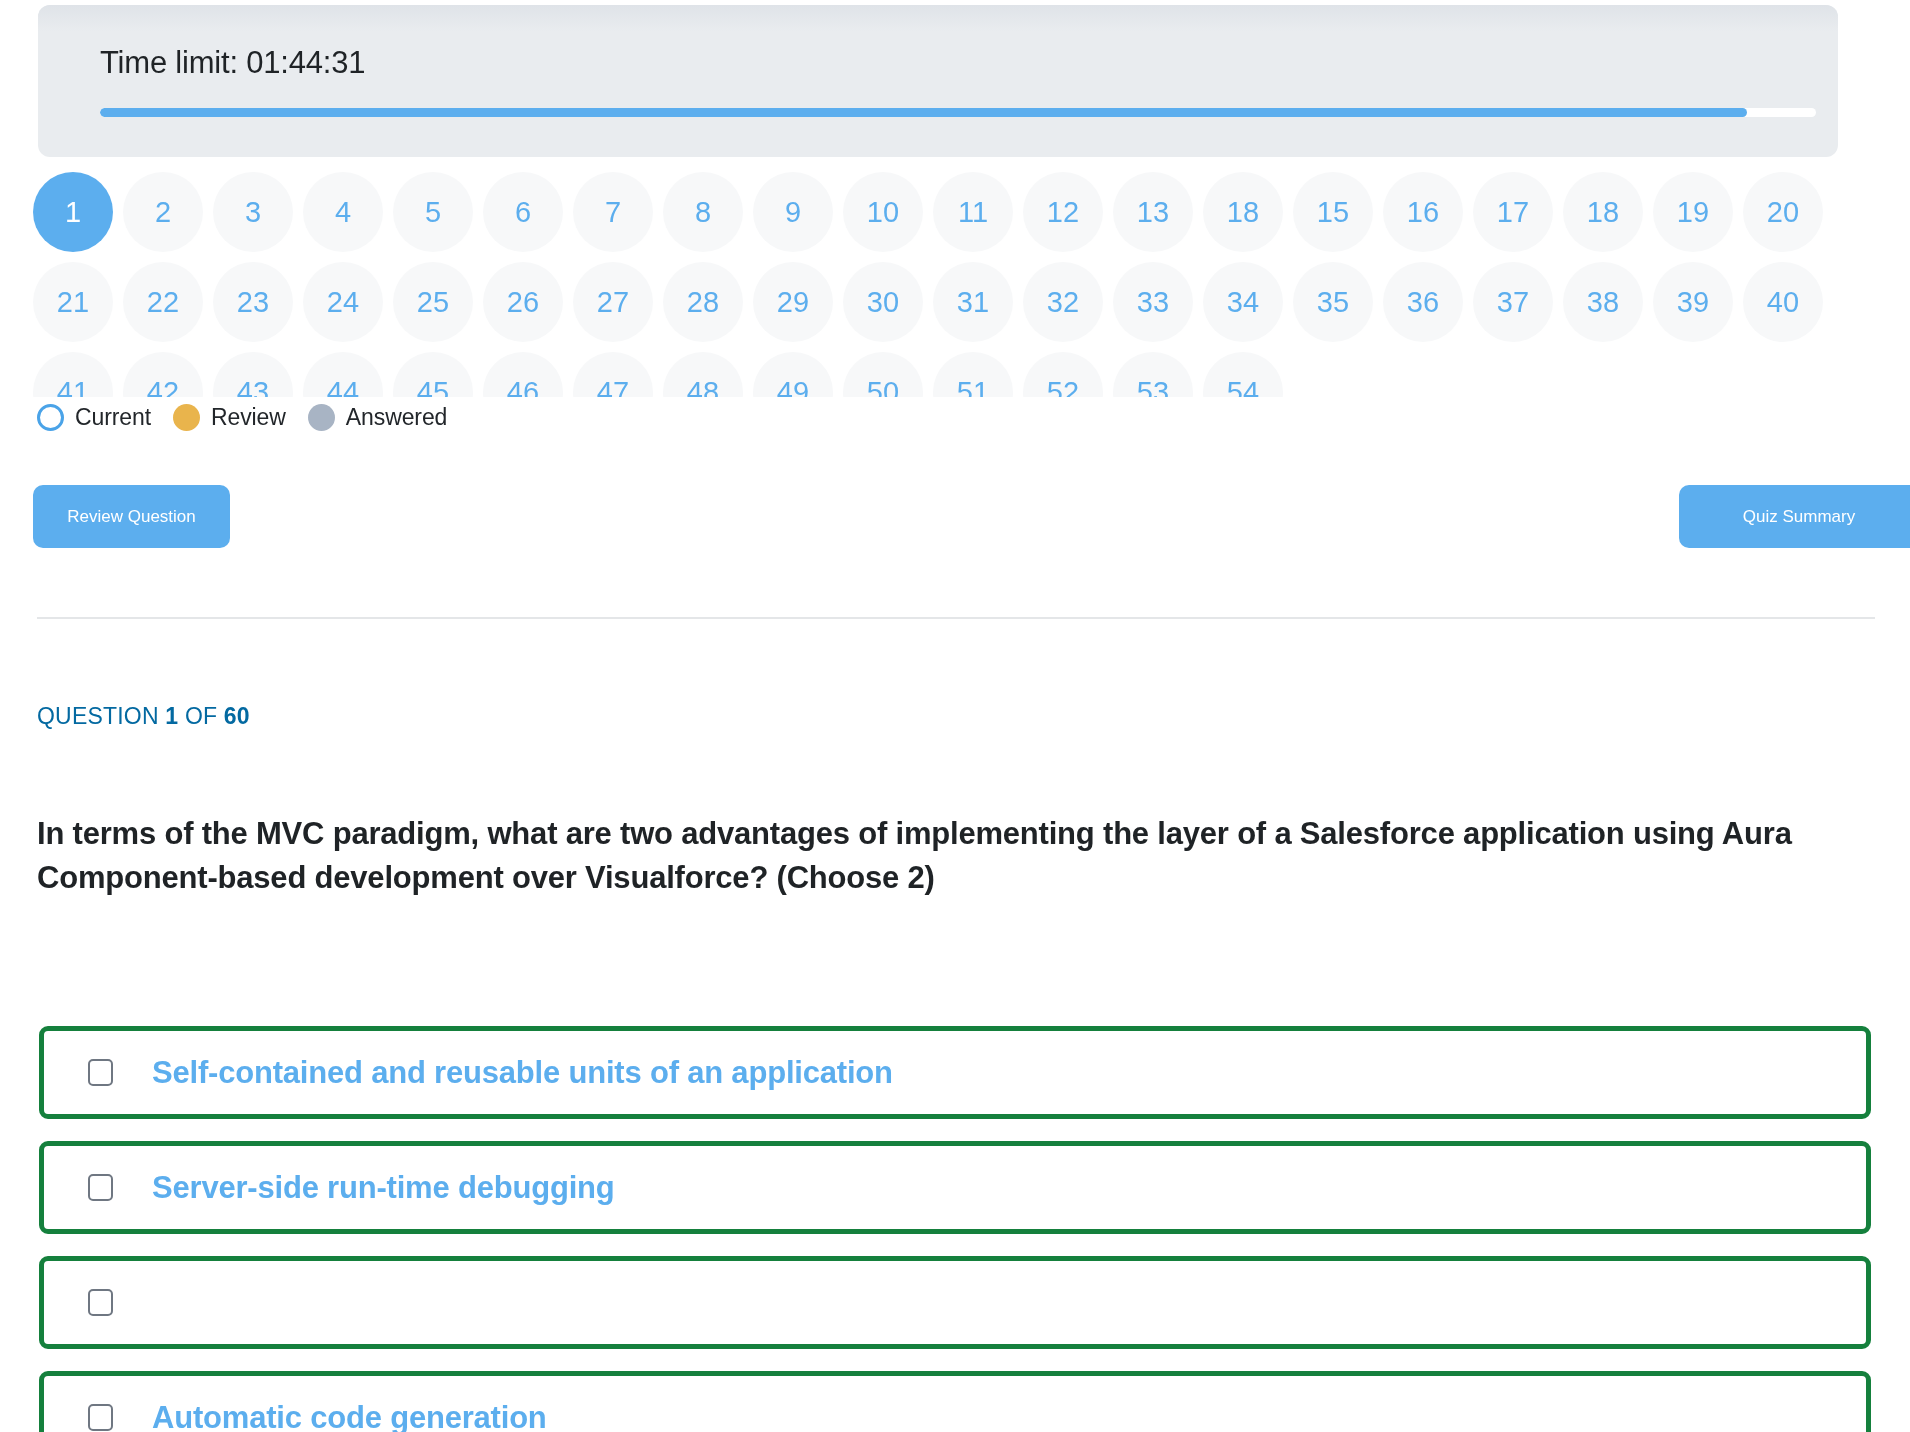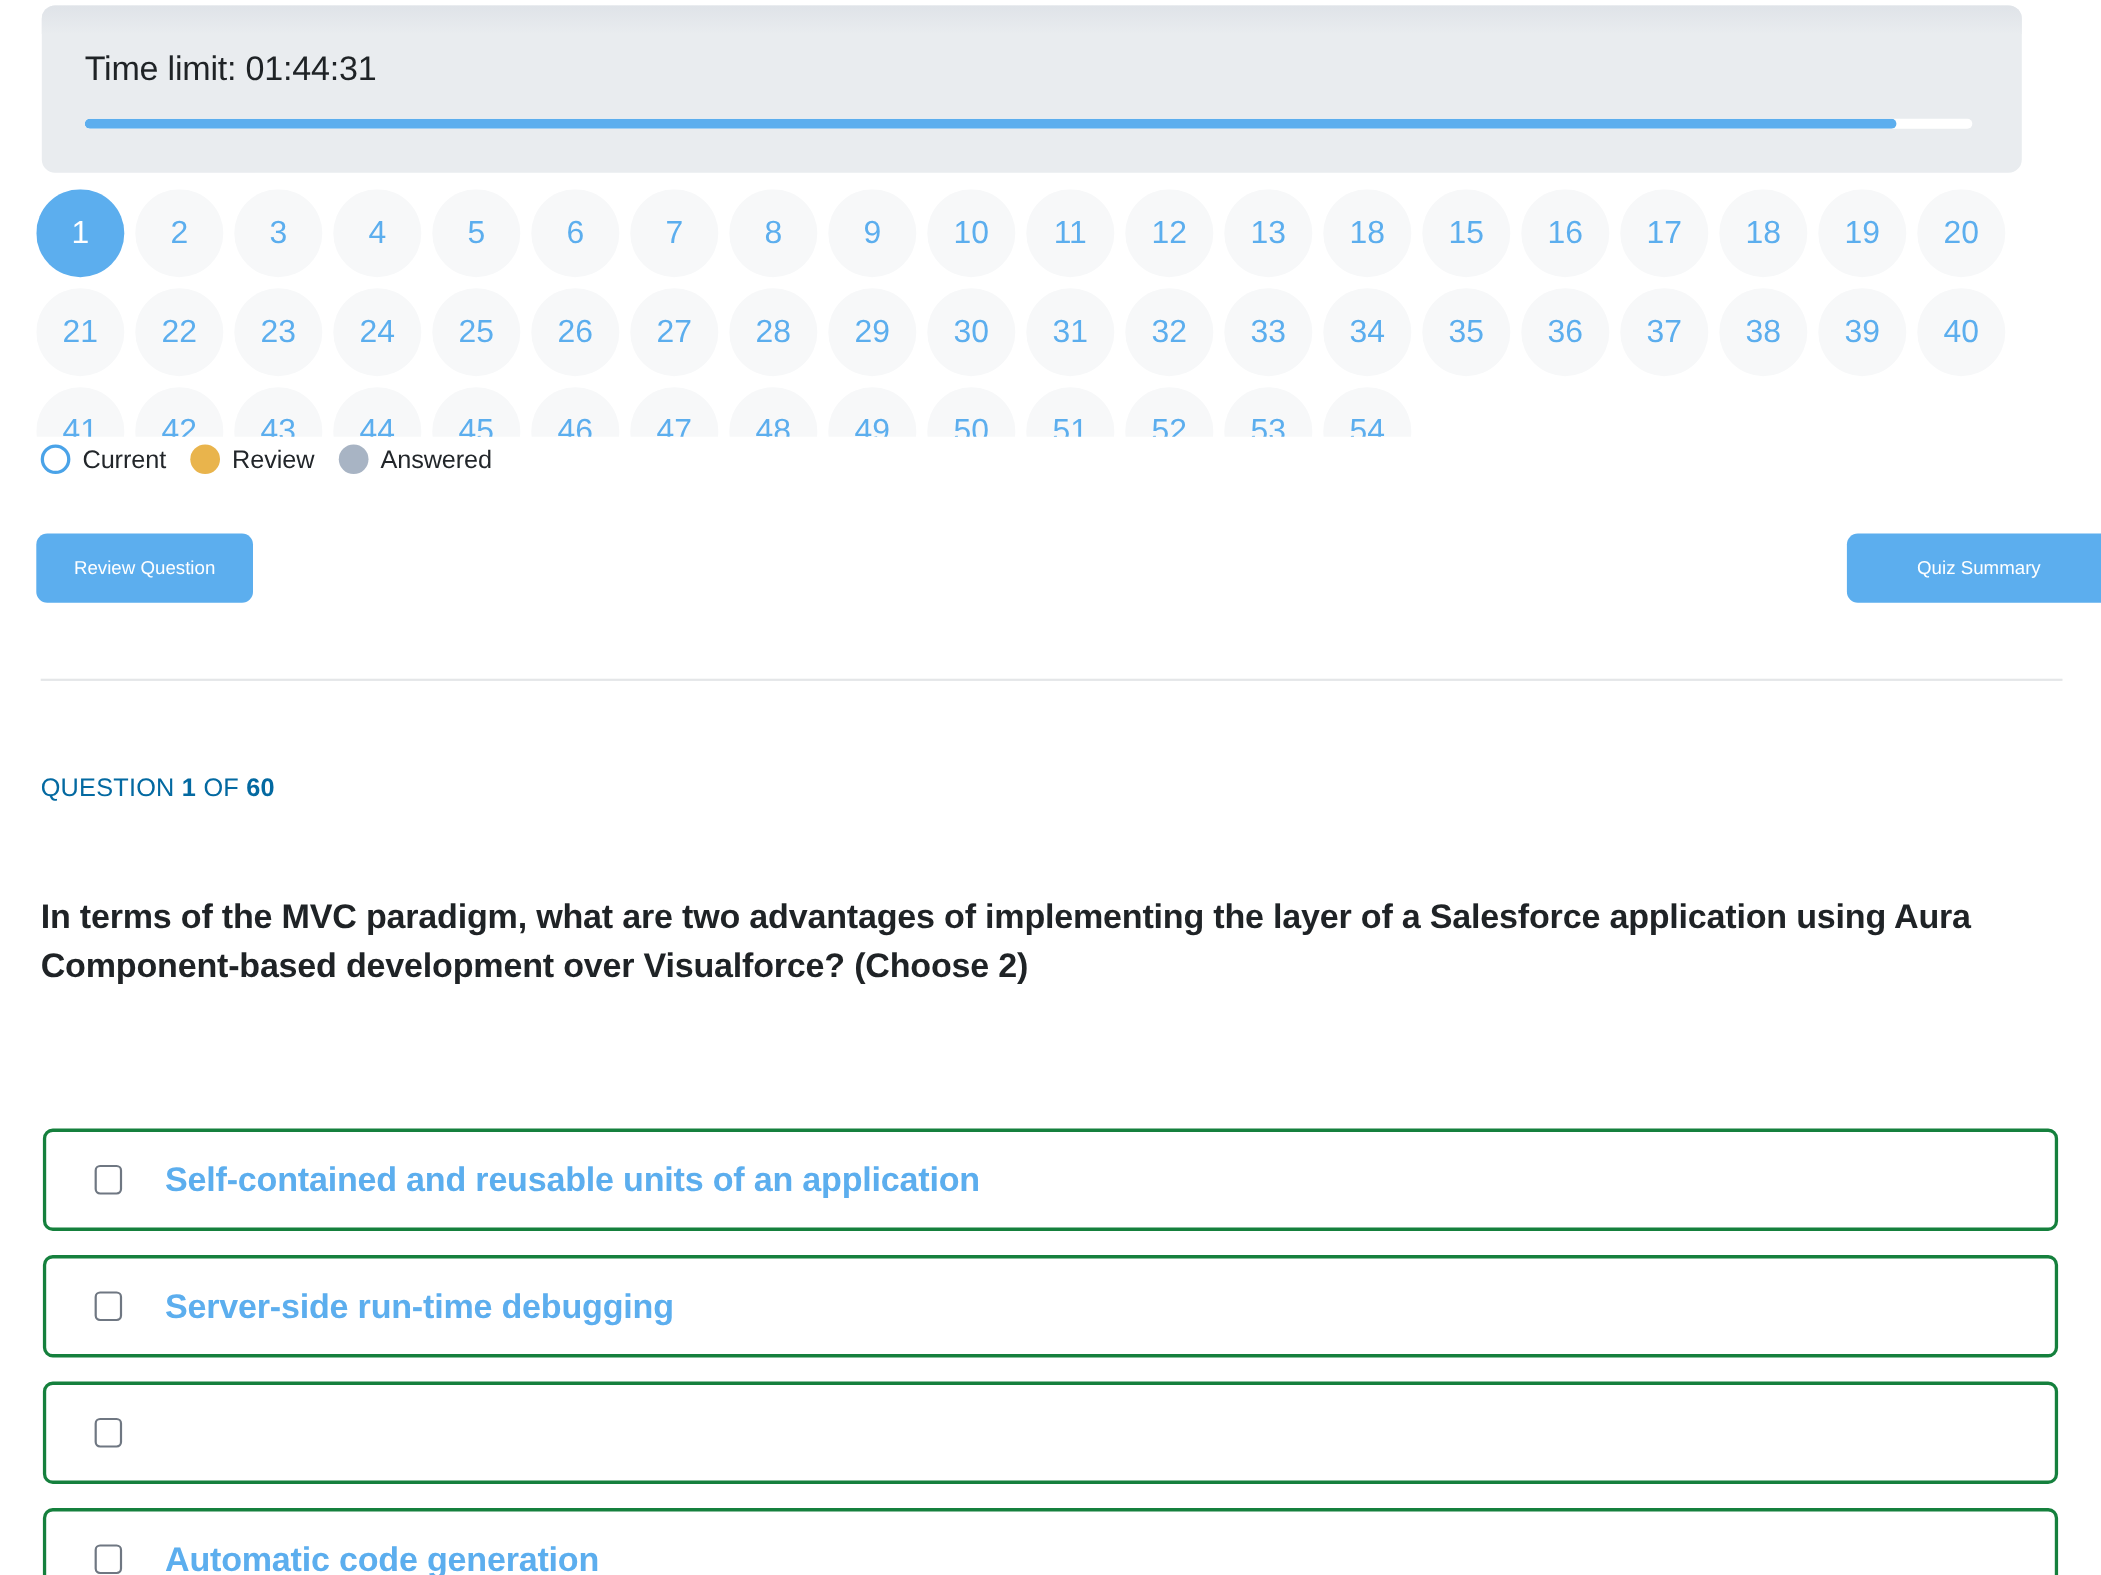--- a/index.html
+++ b/index.html
@@ -24,21 +24,21 @@
   
   .timer-panel {
     position: absolute;
     left: 38px;
     top: 5px;
     width: 1800px;
     height: 152px;
     box-sizing: border-box;
     background: #e9ecef;
     border-radius: 12px;
-    padding: 42px 42px 0 39px;
+    padding: 42px 42px 0 62px;
   }
   .timer-panel::before {
     content: "";
     position: absolute;
     left: 0; top: 0; right: 0; height: 26px;
     background: linear-gradient(180deg, #dfe3e8 0%, #e9ecef 100%);
     border-radius: 12px 12px 0 0;
   }
   .timer-label {
     position: relative;
@@ -187,21 +187,21 @@
   .options {
     position: absolute;
     left: 39px;
     top: 1026px;
     width: 1832px;
   }
   .option {
     box-sizing: border-box;
     width: 100%;
     height: 93px;
-    border: 3px solid #15803d;
+    border: 5px solid #15803d;
     border-radius: 9px;
     background: #ffffff;
     display: flex;
     align-items: center;
     margin-bottom: 22px;
     cursor: pointer;
   }
   .option-check {
     width: 25px;
     height: 27px;

